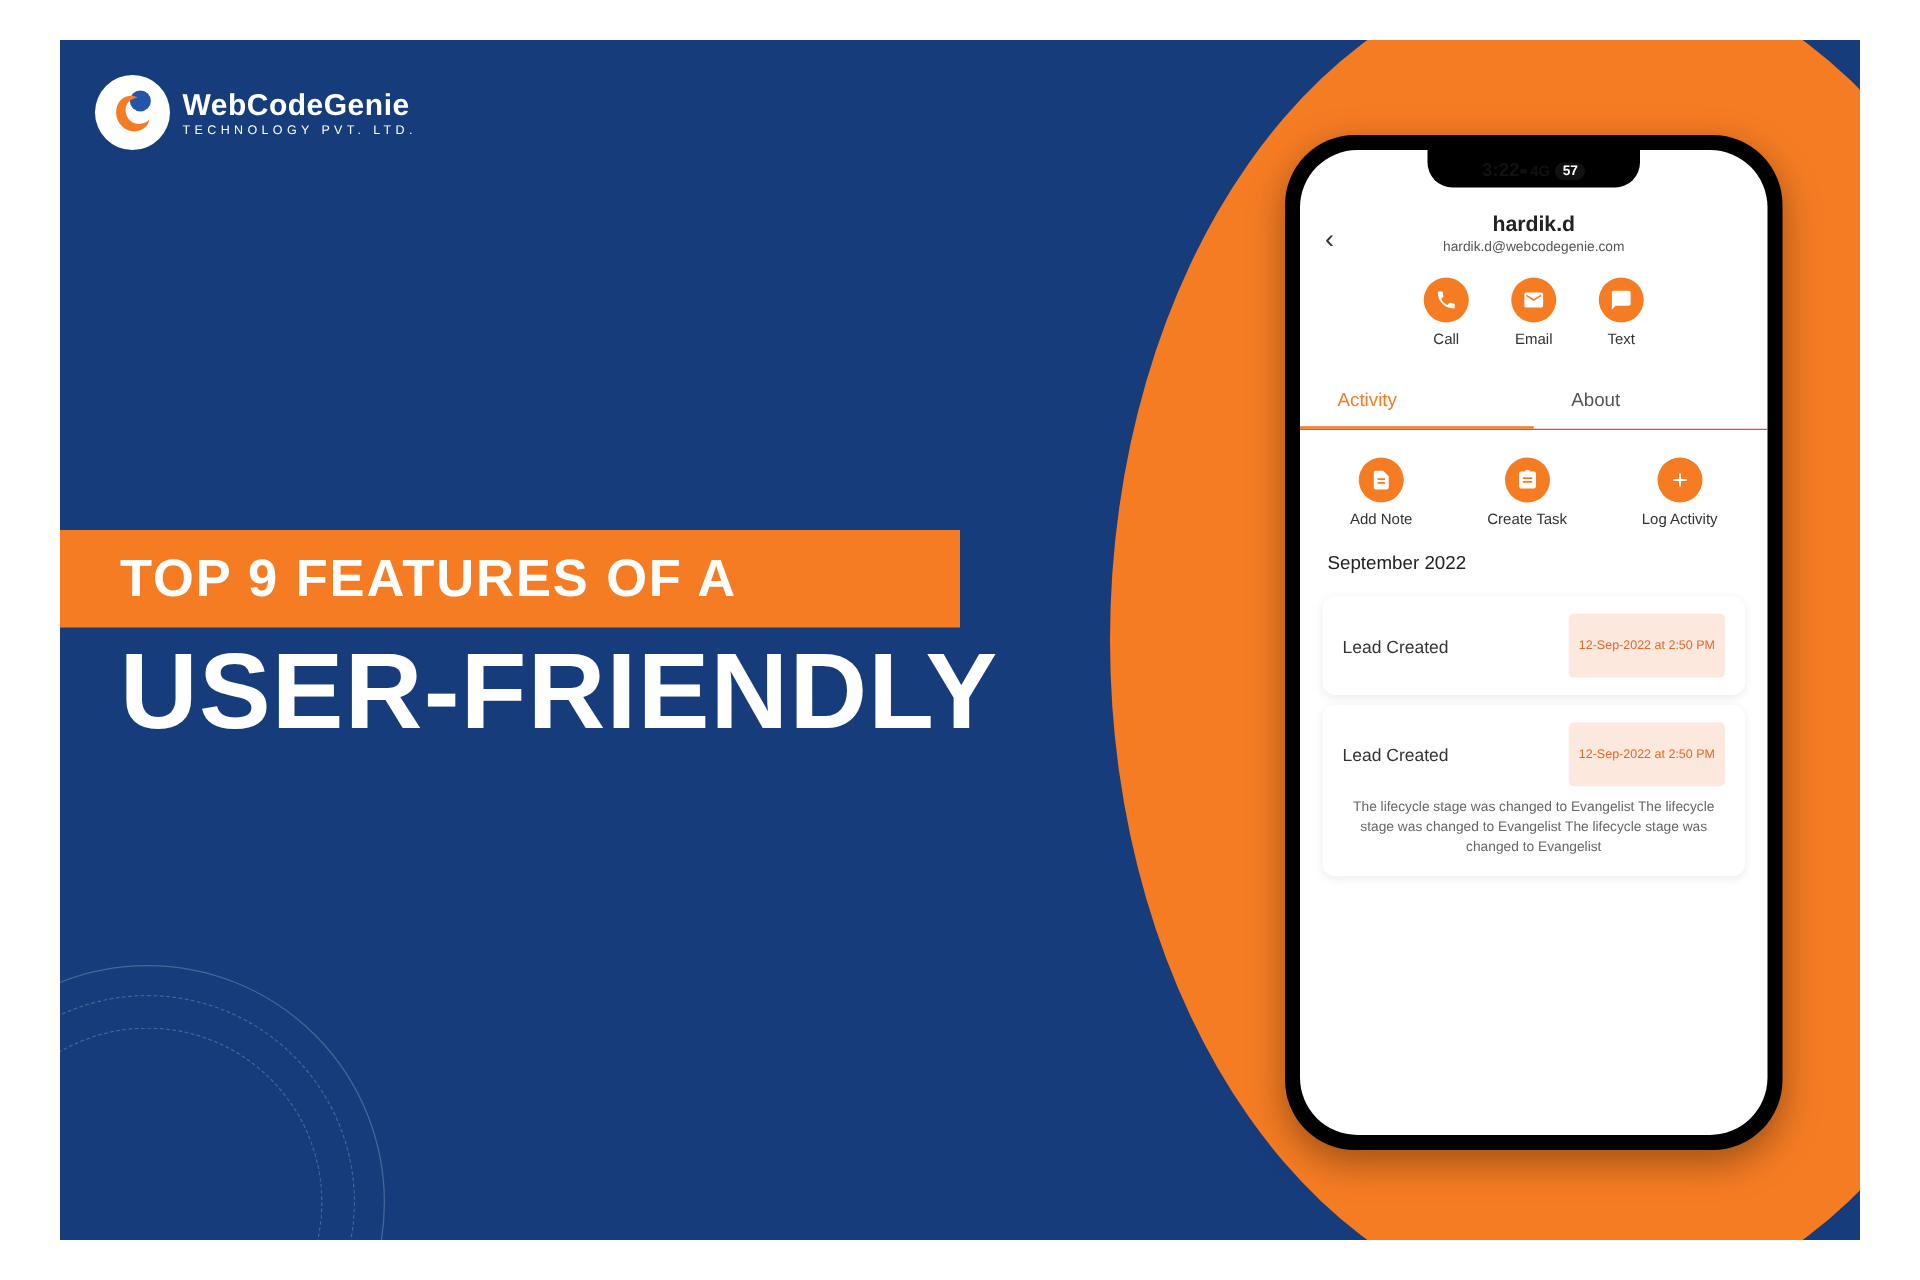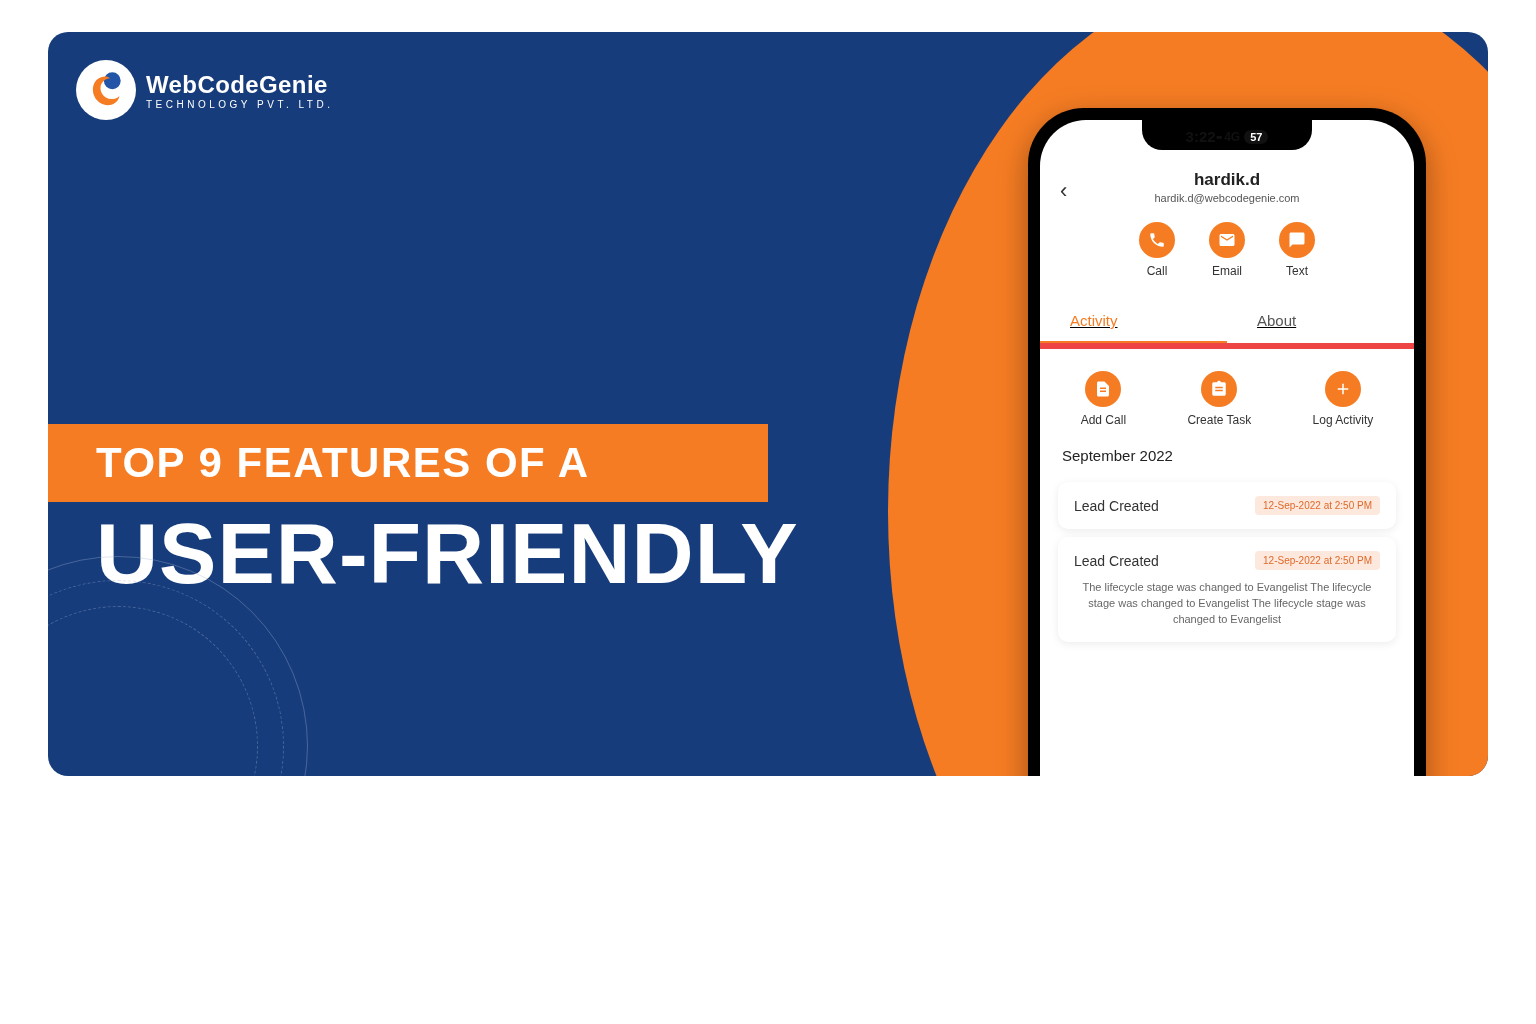--- a/index.html
+++ b/index.html
@@ -1,17 +1,17 @@
 <!DOCTYPE html>
 <html><head>
 <meta charset="utf-8">
 <style>
 *{margin:0;padding:0;box-sizing:border-box;}
 body{width:1536px;height:1024px;font-family:Arial,Helvetica,sans-serif;overflow:hidden;position:relative;}
-.canvas{width:1440px;height:744px;margin:32px auto;background:#173C7C;position:relative;overflow:hidden;border-radius:20px;}
+.canvas{width:1440px;height:960px;margin:32px auto;background:#173C7C;position:relative;overflow:hidden;}
 
 
 .orange-circle{position:absolute;right:-160px;top:-60px;width:760px;height:1080px;background:#F57C23;border-radius:50%;}
 
 
 .logo{position:absolute;top:28px;left:28px;display:flex;align-items:center;gap:10px;}
 .logo-icon{width:60px;height:60px;border-radius:50%;background:#fff;display:flex;align-items:center;justify-content:center;position:relative;}
 .logo-icon-inner{width:42px;height:42px;}
 .logo-icon svg{width:100%;height:100%;}
 .logo-text-wrap{color:#fff;}
@@ -51,36 +51,36 @@
 .uemail{font-size:11px;color:#555;margin-top:2px;}
 
 
 .arow{display:flex;justify-content:center;gap:34px;margin-top:18px;}
 .aitem{display:flex;flex-direction:column;align-items:center;gap:6px;}
 .aicon{width:36px;height:36px;border-radius:50%;background:#F57C23;display:flex;align-items:center;justify-content:center;color:#fff;}
 .aicon svg{width:18px;height:18px;fill:#fff;}
 .alabel{font-size:12px;color:#333;}
 
 
-.tabs{display:flex;margin-top:22px;border-bottom:6px solid #ef4444;text-decoration:underline;}
+.tabs{display:flex;margin-top:22px;border-bottom:1px solid #ef4444;}
 .tab{flex:1;text-align:left;padding:12px 30px;font-size:15px;color:#555;}
 .tab.active{color:#F57C23;border-bottom:2px solid #F57C23;}
 
 
 .arow2{display:flex;justify-content:space-around;margin-top:22px;padding:0 10px;}
 .arow2 .alabel{font-size:12px;}
 
 
 .month{font-size:15px;color:#222;padding:20px 22px 10px;}
 
 
 .card{margin:8px 18px;border-radius:10px;box-shadow:0 2px 8px rgba(0,0,0,.08);padding:14px 16px;background:#fff;}
 .card-h{display:flex;justify-content:space-between;align-items:center;}
 .card-title{font-size:14px;color:#333;}
-.card-date{font-size:10px;background:#FCE8DD;color:#E06A2B;padding:4px 8px;border-radius:4px;}
+.card-date{font-size:10px;background:#FCE8DD;color:#E06A2B;padding:20px 8px;border-radius:4px;}
 .card-body{font-size:11px;color:#666;margin-top:10px;line-height:1.45;text-align:center;}
 </style>
 </head>
 <body>
 
 <div class="canvas">
 
   <div class="orange-circle"></div>
 
   <div class="logo">
@@ -163,21 +163,21 @@
         <div class="tab">About</div>
       </div>
 
       <div class="arow2">
         <div class="aitem">
           <div class="aicon">
               <svg viewBox="0 0 24 24">
                 <path d="M14 2H6C4.9 2 4 2.9 4 4v16c0 1.1.9 2 2 2h12c1.1 0 2-.9 2-2V8l-6-6zM8 14h8v2H8v-2zm0-4h8v2H8v-2z"></path>
               </svg>
             </div>
-          <div class="alabel">Add Call</div>
+          <div class="alabel">Add Note</div>
         </div>
         <div class="aitem">
           <div class="aicon">
               <svg viewBox="0 0 24 24">
                 <path d="M19 3h-4.2C14.4 1.8 13.3 1 12 1s-2.4.8-2.8 2H5C3.9 3 3 3.9 3 5v14c0 1.1.9 2 2 2h14c1.1 0 2-.9 2-2V5c0-1.1-.9-2-2-2zM7 9h10v2H7V9zm0 4h10v2H7v-2z"></path>
               </svg>
             </div>
           <div class="alabel">Create Task</div>
         </div>
         <div class="aitem">

